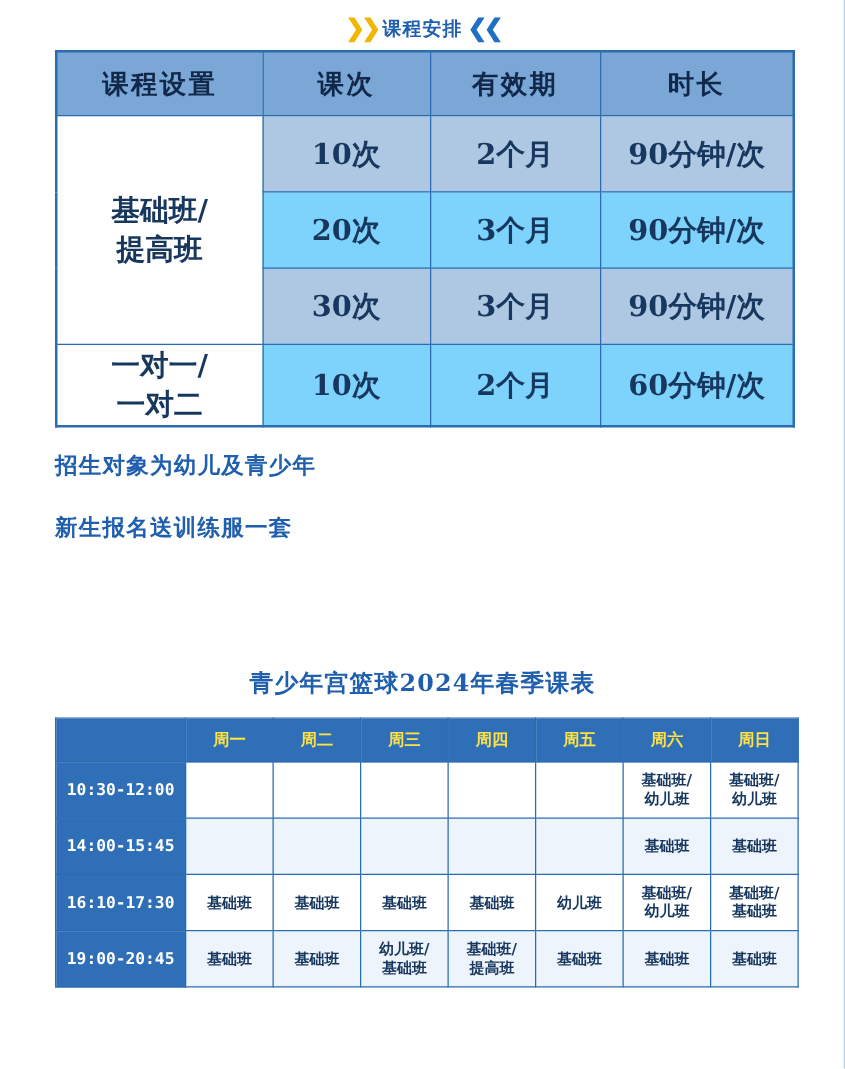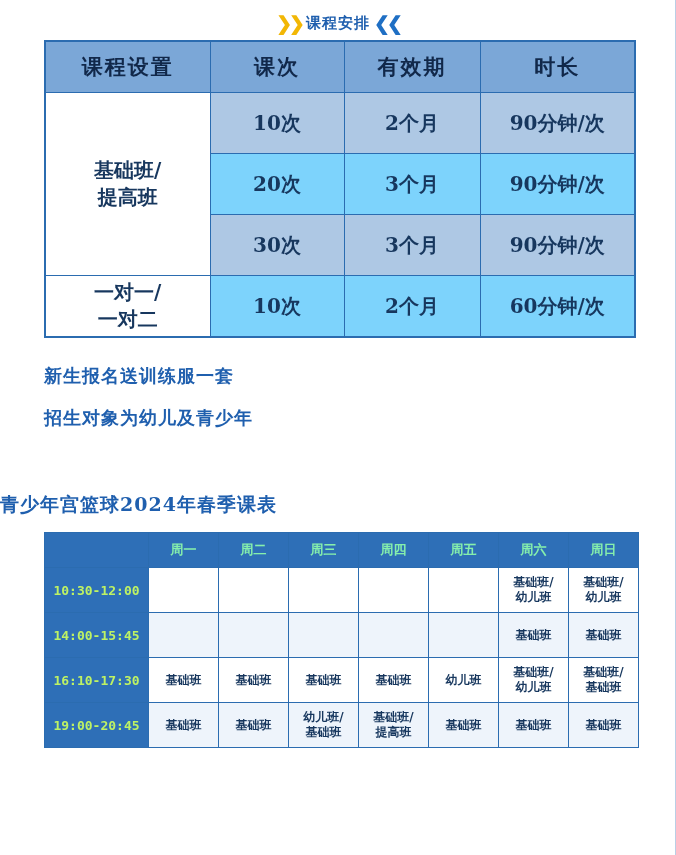--- a/index.html
+++ b/index.html
@@ -88,21 +88,21 @@
   table.course thead th {
     background: #7ba7d7;
     color: #11284a;
     font-size: 21px;
     font-weight: bold;
     height: 48px;
     letter-spacing: 2px;
   }
   table.course td {
     height: 58px;
-    font-size: 20px;
+    font-size: 23px;
     font-weight: bold;
     margin-left: 12px;
   }
   td.shade { background: #aec8e4; }
   td.plain { background: #7dd3fc; }
   td.label {
     background: #ffffff;
     font-size: 19px;
     line-height: 1.35;
   }
@@ -117,21 +117,22 @@
     font-size: 18px;
     font-weight: bold;
     color: #1f5fae;
     font-family: "DejaVu Serif", "Liberation Serif", serif;
     letter-spacing: 1px;
   }
   .note.second { margin-top: 26px; }
 
   
   .sched-title {
-    margin: 62px 0 14px 0;
+    margin: 100px 0 14px 0;
+    text-align: center;
     font-size: 19px;
     font-weight: bold;
     color: #1f5fae;
     font-family: "DejaVu Serif", "Liberation Serif", serif;
     letter-spacing: 1px;
   }
   .sched-wrap {
     margin-left: 44px;
     width: 594px;
   }
@@ -142,29 +143,29 @@
     border: 1px solid #2b6cb0;
   }
   table.sched th, table.sched td {
     border: 1px solid #2b6cb0;
     text-align: center;
     vertical-align: middle;
     font-family: "DejaVu Sans", "Liberation Sans", sans-serif;
   }
   table.sched thead th {
     background: #2e6fb7;
-    color: #86efac;
+    color: #fde047;
     font-size: 13px;
     font-weight: bold;
     height: 32px;
   }
   table.sched thead th.corner { background: #2e6fb7; }
   table.sched td.timecell {
     background: #2e6fb7;
-    color: #bef264;
+    color: #ffffff;
     font-size: 13px;
     font-weight: bold;
     font-family: "DejaVu Sans Mono", "Liberation Mono", monospace;
     letter-spacing: 0px;
   }
   table.sched td.cell {
     background: #ffffff;
     color: #17375e;
     font-size: 12px;
     font-weight: bold;
@@ -230,22 +231,22 @@
             <div>一对二</div>
           </td>
           <td class="plain">10次</td>
           <td class="plain">2个月</td>
           <td class="plain">60分钟/次</td>
         </tr>
       </tbody>
     </table>
   </div>
 
+  <div class="note">招生对象为幼儿及青少年</div>
   <div class="note second">新生报名送训练服一套</div>
-  <div class="note">招生对象为幼儿及青少年</div>
 
   <div class="sched-title">青少年宫篮球2024年春季课表</div>
   <div class="sched-wrap">
     <table class="sched">
       <colgroup>
         <col class="scol-time">
           <col class="scol-day">
           <col class="scol-day">
           <col class="scol-day">
         <col class="scol-day">

